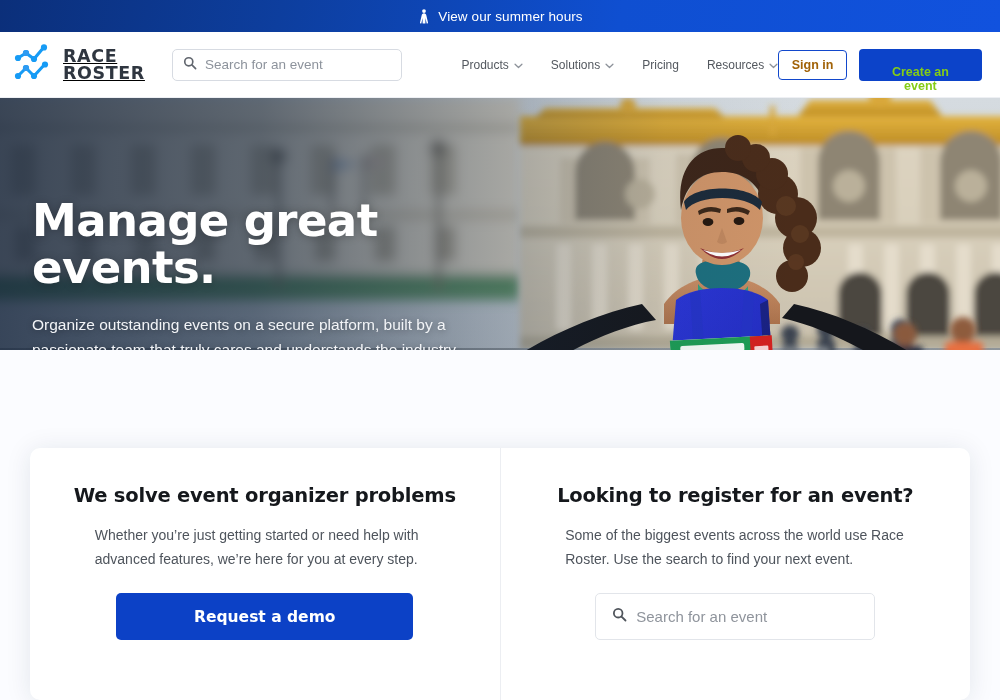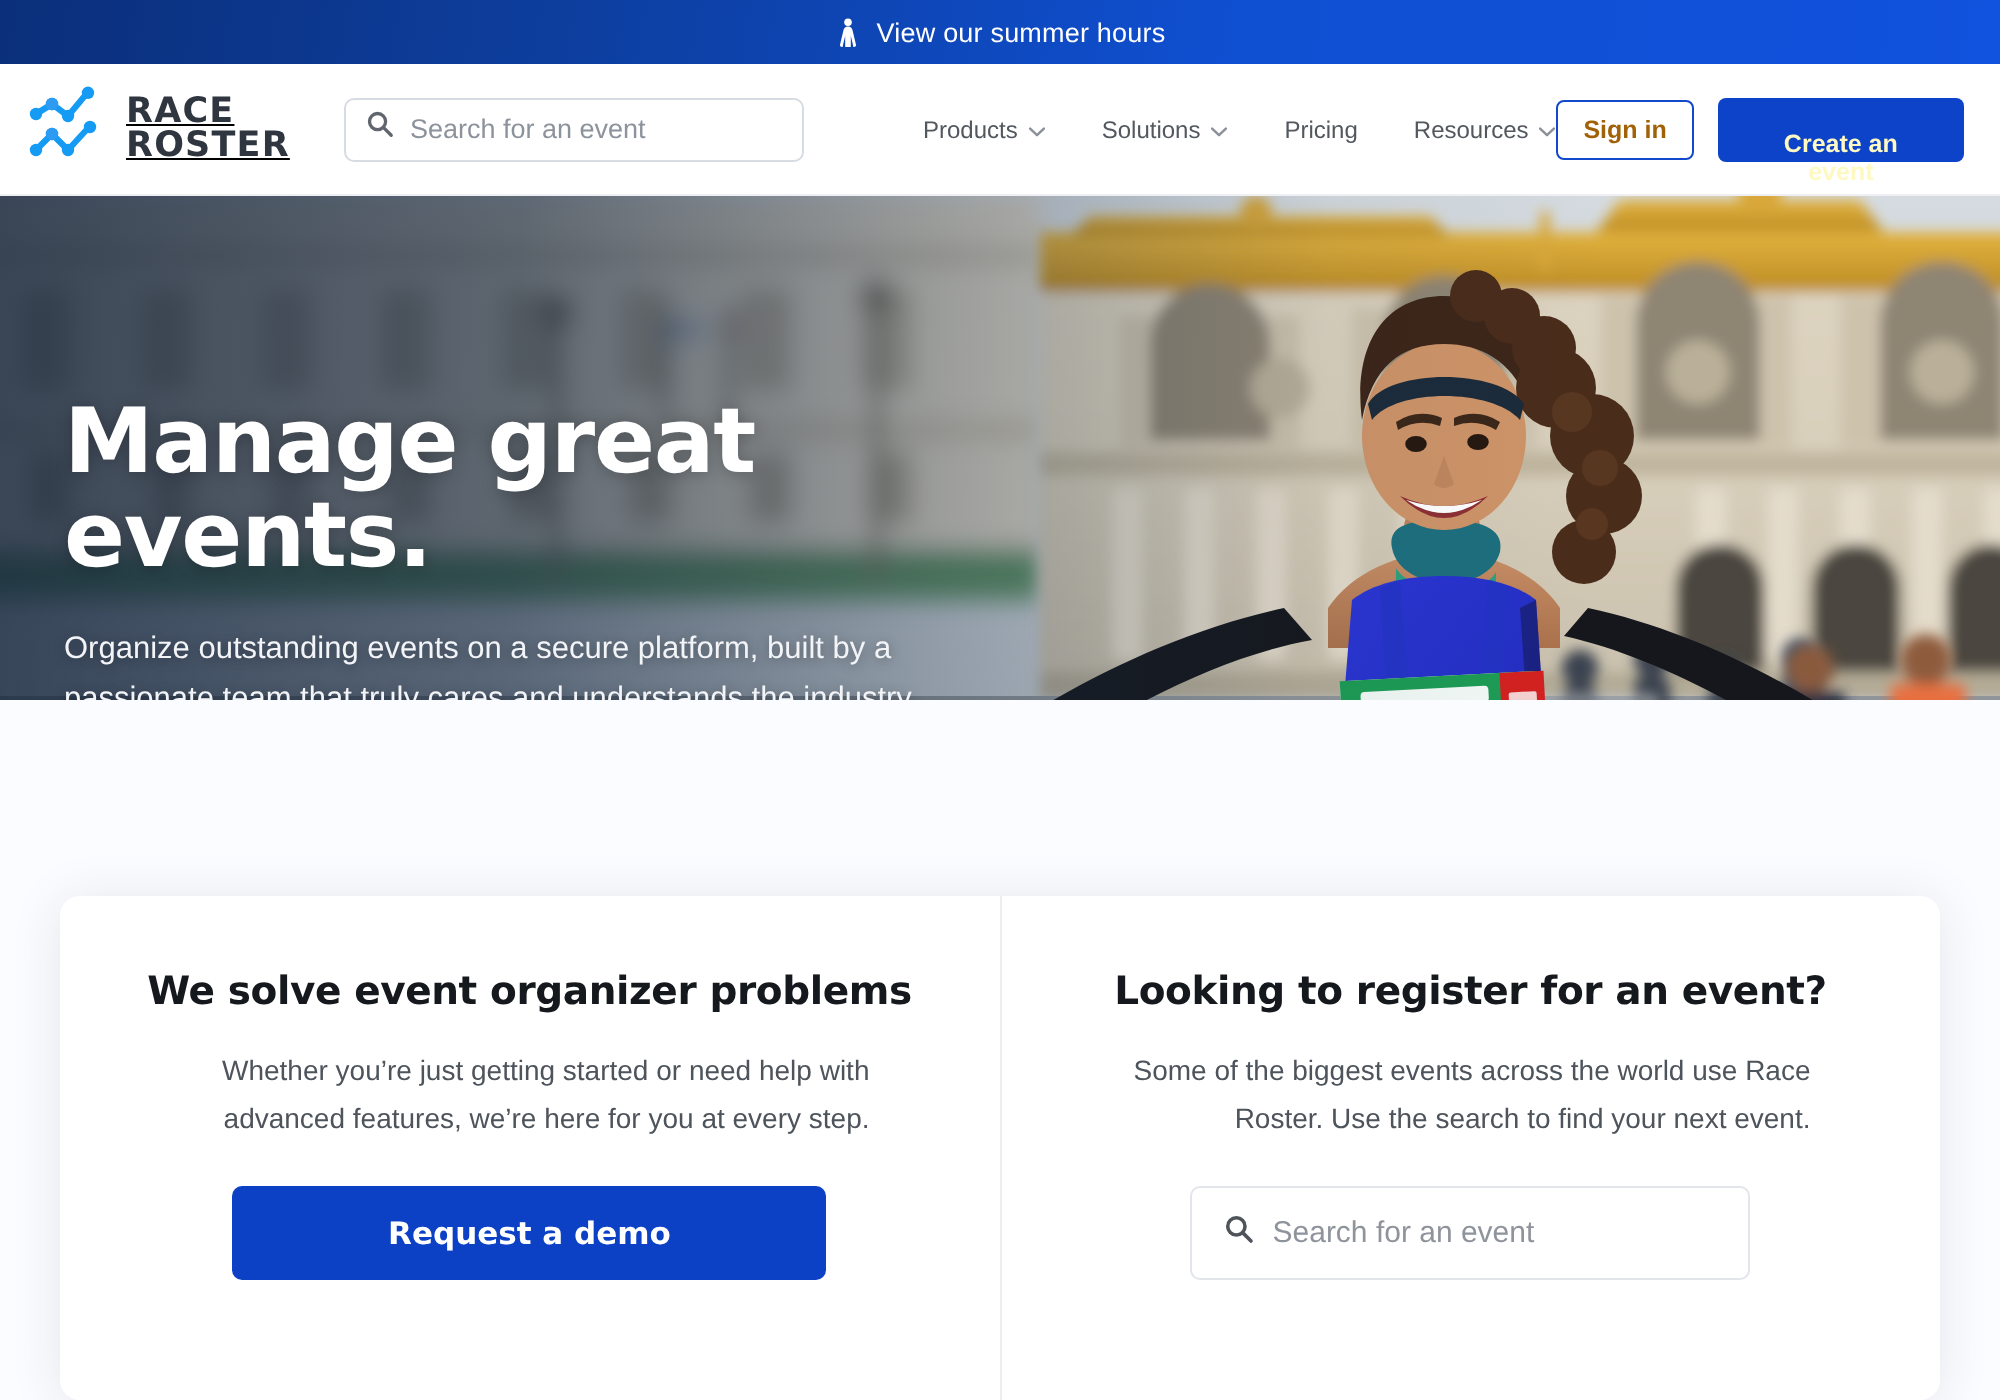--- a/index.html
+++ b/index.html
@@ -79,21 +79,21 @@
     width:70px; height:30px;
     border:1.3px solid #1248cc; border-radius:4px;
     background:#fff; color:#a16207;
     font-weight:700; font-size:12.5px;
     font-family:"Liberation Sans", sans-serif;
     cursor:pointer;
   }
   .btn-create {
     height:30px; padding:16px 16px;
     border:none; border-radius:4px;
-    background:#0c43c9; color:#fef9c3;
+    background:#0c43c9; color:#84cc16;
     font-weight:700; font-size:12.5px;
     font-family:"Liberation Sans", sans-serif;
     cursor:pointer;
   }
 
   
   .hero {
     position:relative;
     height: 252px;
     overflow:hidden;
@@ -142,21 +142,21 @@
   .card-col.left { border-right: 1px solid #eceef2; }
   .card-title {
     font-family:"DejaVu Sans", sans-serif;
     font-weight:800; font-size:19.5px;
     color:#15181c; letter-spacing:-.2px;
     text-align:center;
   }
   .card-text {
     margin-top: 16px;
     font-size:14px; line-height:1.72;
-    color:#4e545c; text-align:right; max-width: 340px;
+    color:#4e545c; text-align:left; max-width: 340px;
   }
   .btn-demo {
     margin-top: 22px;
     width: 297px; height: 47px;
     background:#0c41c6; color:#fff;
     border:none; border-radius:5px;
     font-family:"DejaVu Sans", sans-serif;
     font-weight:700; font-size:15.5px;
     cursor:pointer;
   }

